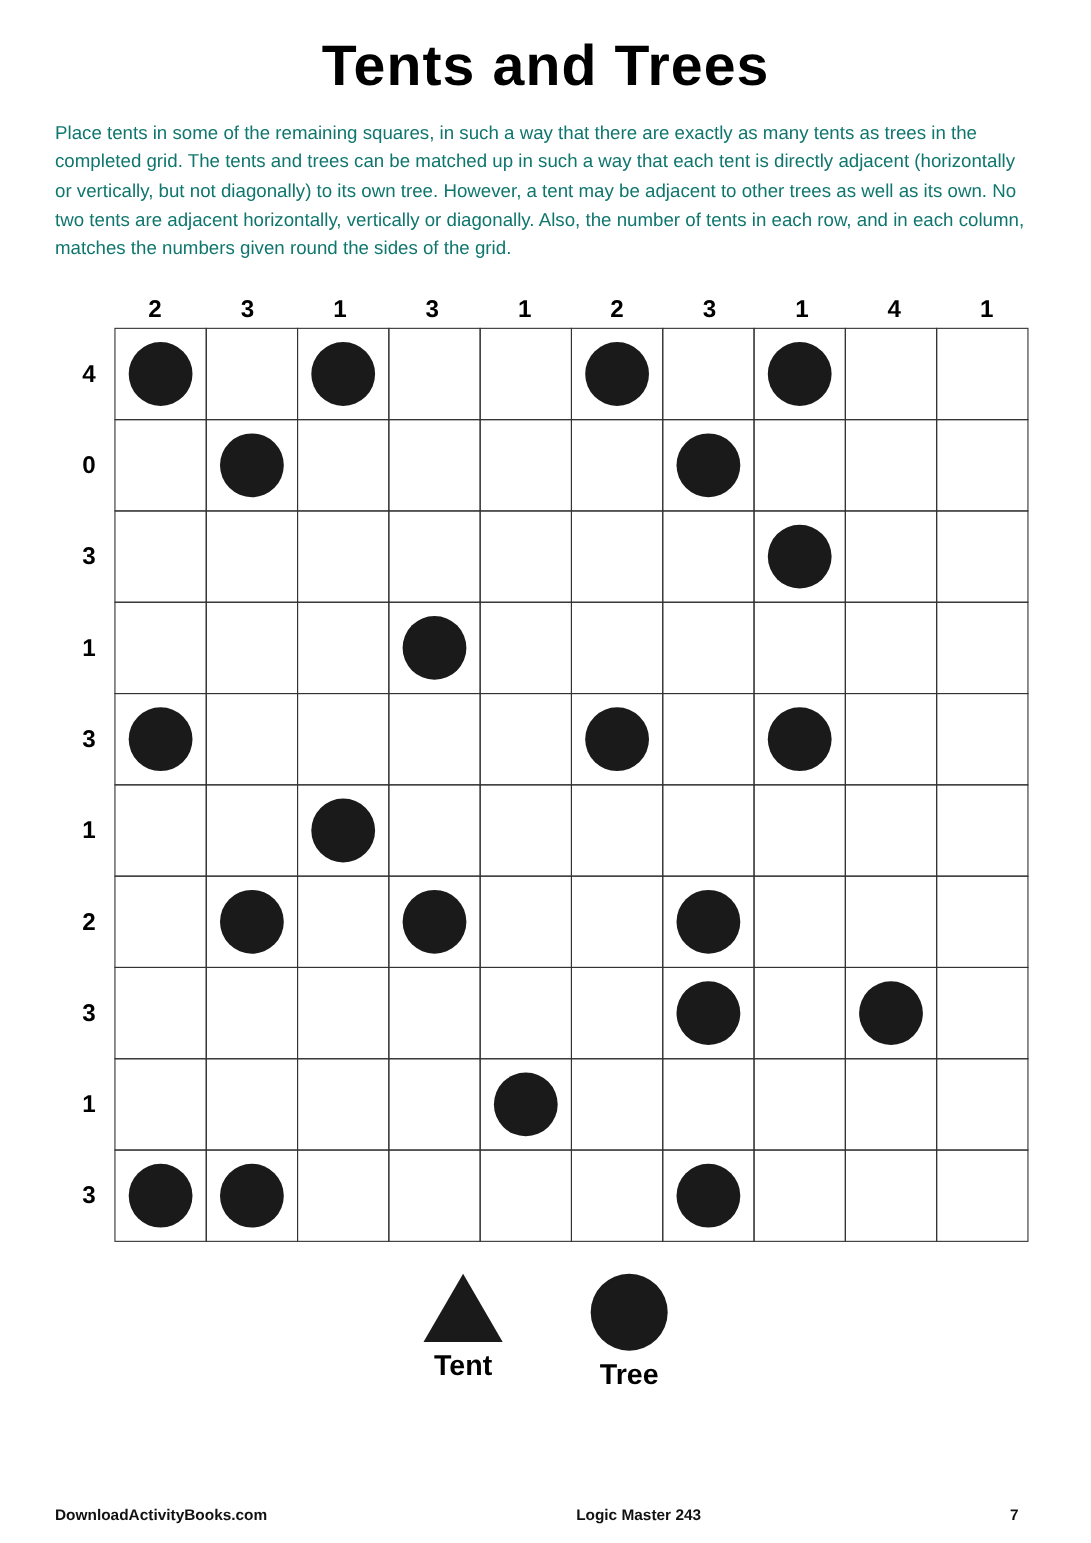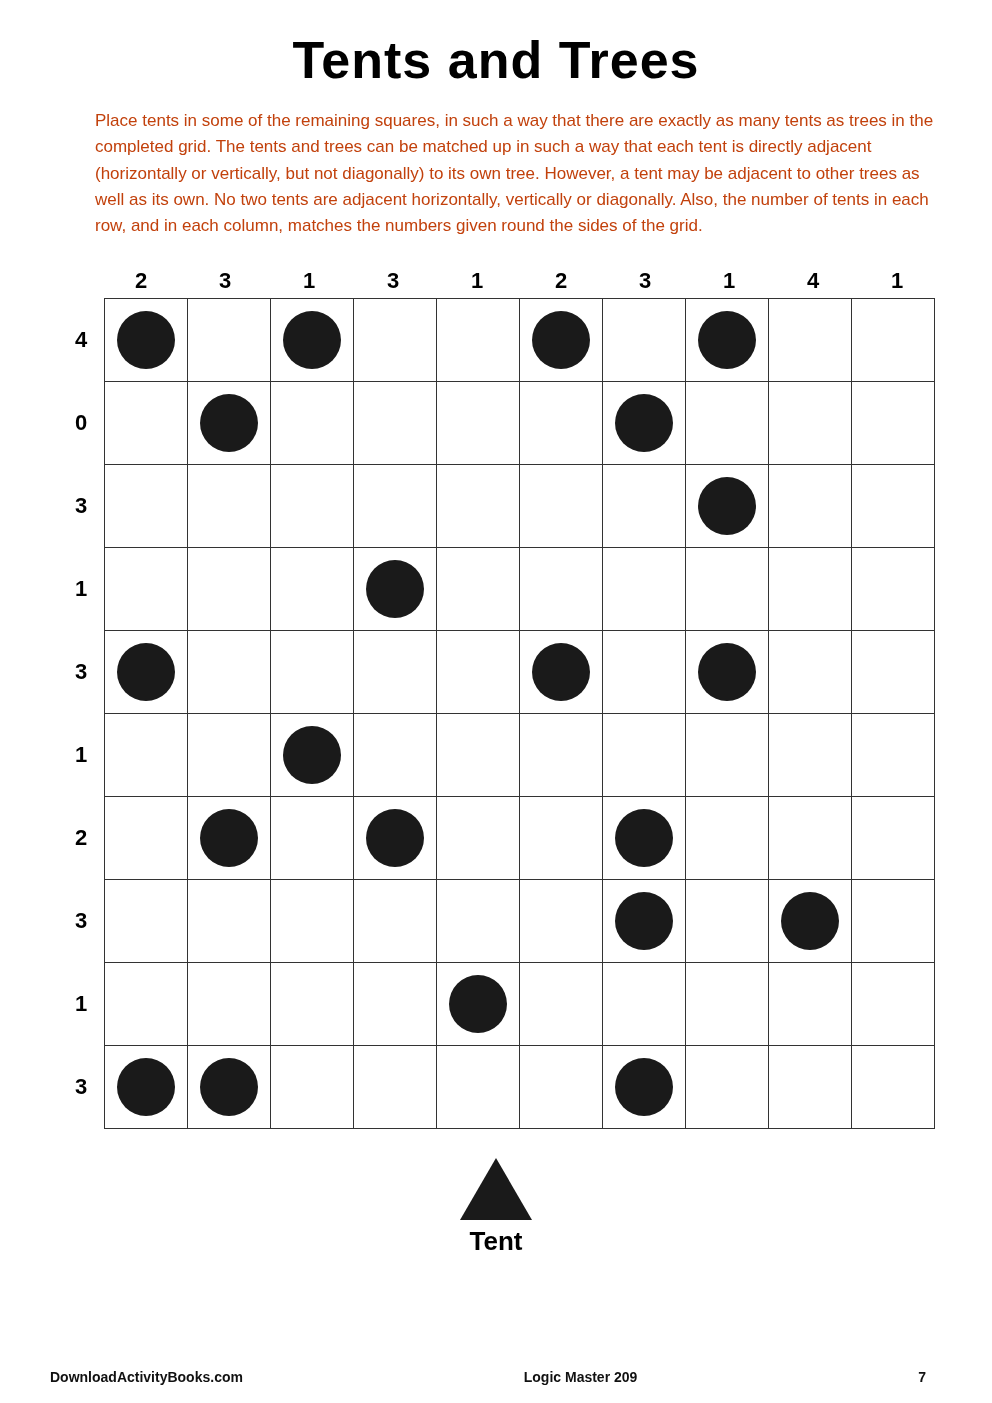--- a/index.html
+++ b/index.html
@@ -18,22 +18,21 @@
       font-weight: 900;
       font-family: 'Arial Black', Arial, sans-serif;
       margin-bottom: 18px;
       letter-spacing: 1px;
     }
 
     .description {
       font-size: 17px;
       line-height: 1.55;
       margin-bottom: 28px;
-      color: #c2410c;
-      margin-left: 45px;
+      color: #0f766e;
     }
 
     .puzzle-area {
       display: flex;
       flex-direction: column;
       align-items: center;
     }
 
     .col-headers {
       display: flex;
@@ -340,21 +339,25 @@
         <div class="grid-cell"></div>
         <div class="grid-cell"></div>
       </div>
     </div>
 
   <div class="legend">
     <div class="legend-item">
       <div class="tent-shape"></div>
       <span class="legend-label">Tent</span>
     </div>
+    <div class="legend-item">
+      <div class="tree-legend-circle"></div>
+      <span class="legend-label">Tree</span>
+    </div>
   </div>
 
 </div>
 
 <div class="footer">
   <span>DownloadActivityBooks.com</span>
-  <span>Logic Master 209</span>
+  <span>Logic Master 243</span>
   <span>7</span>
 </div>
 
 </body></html>

